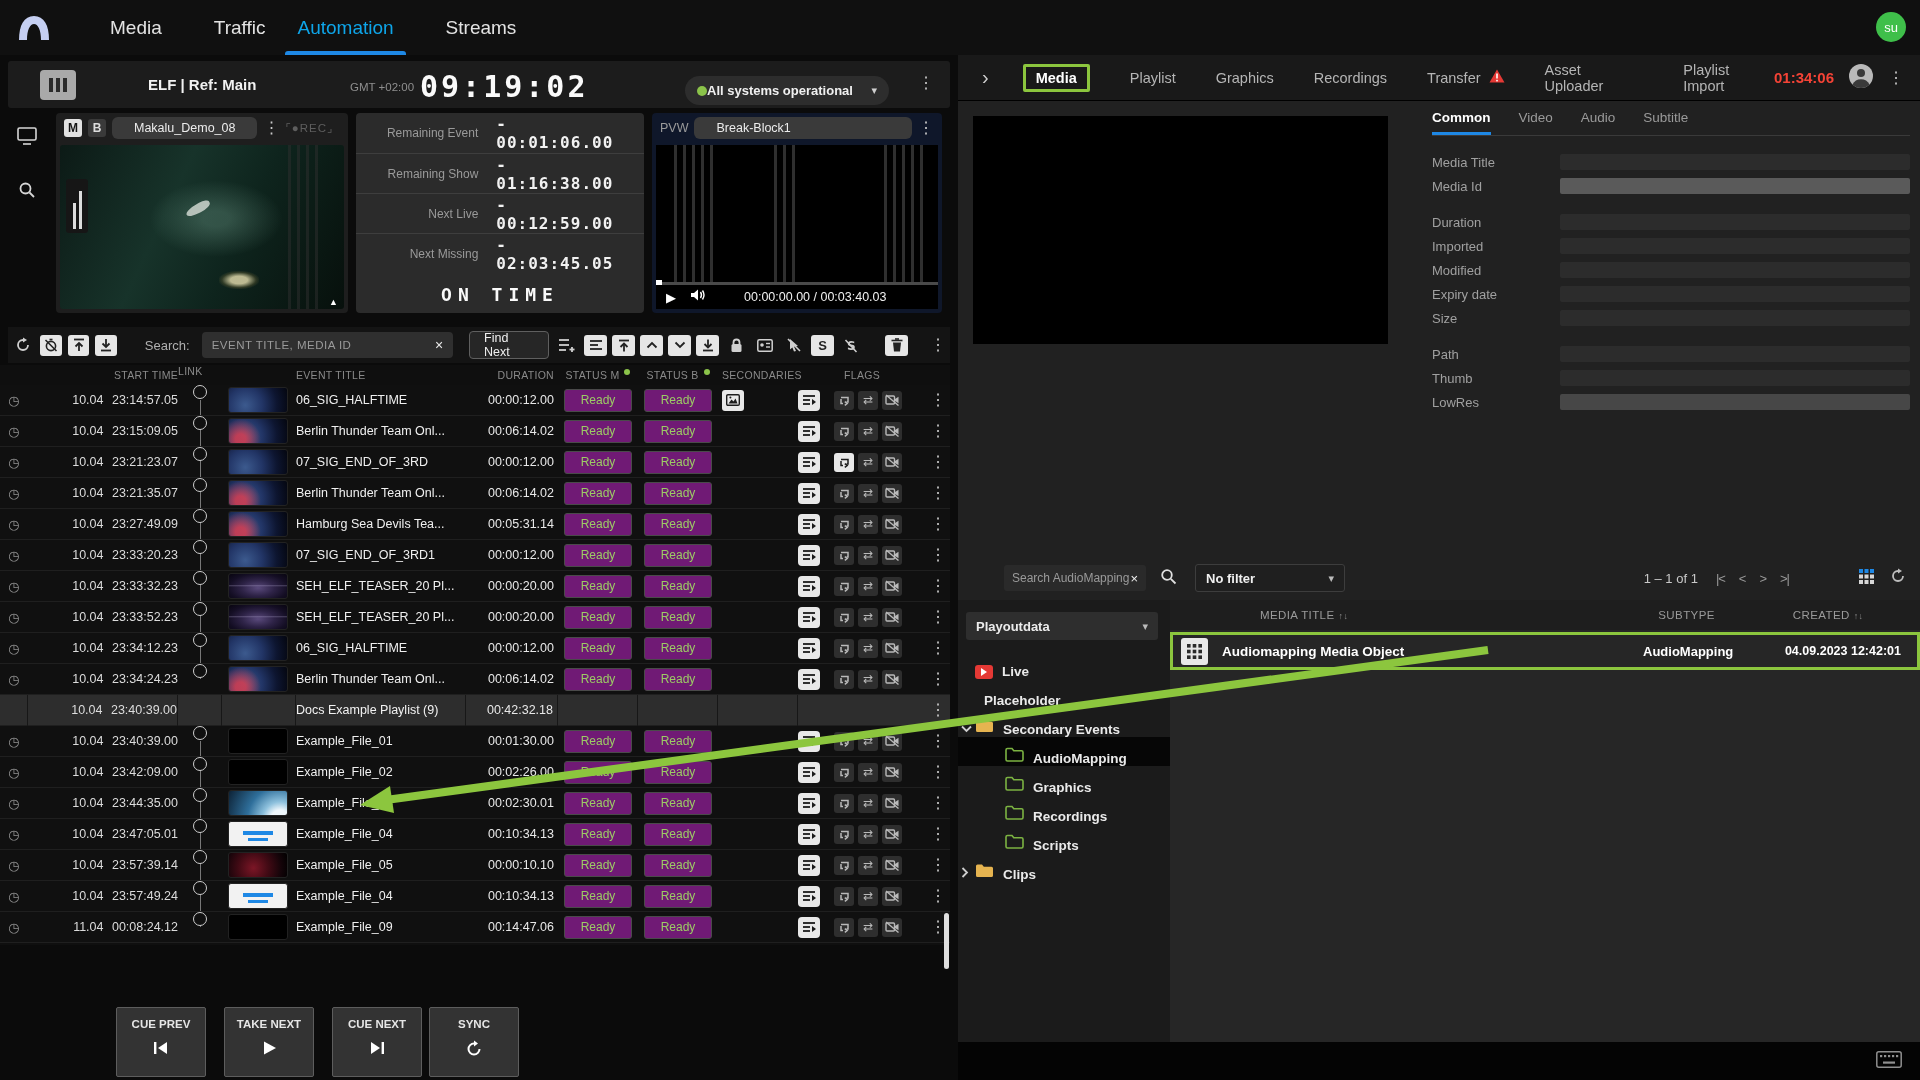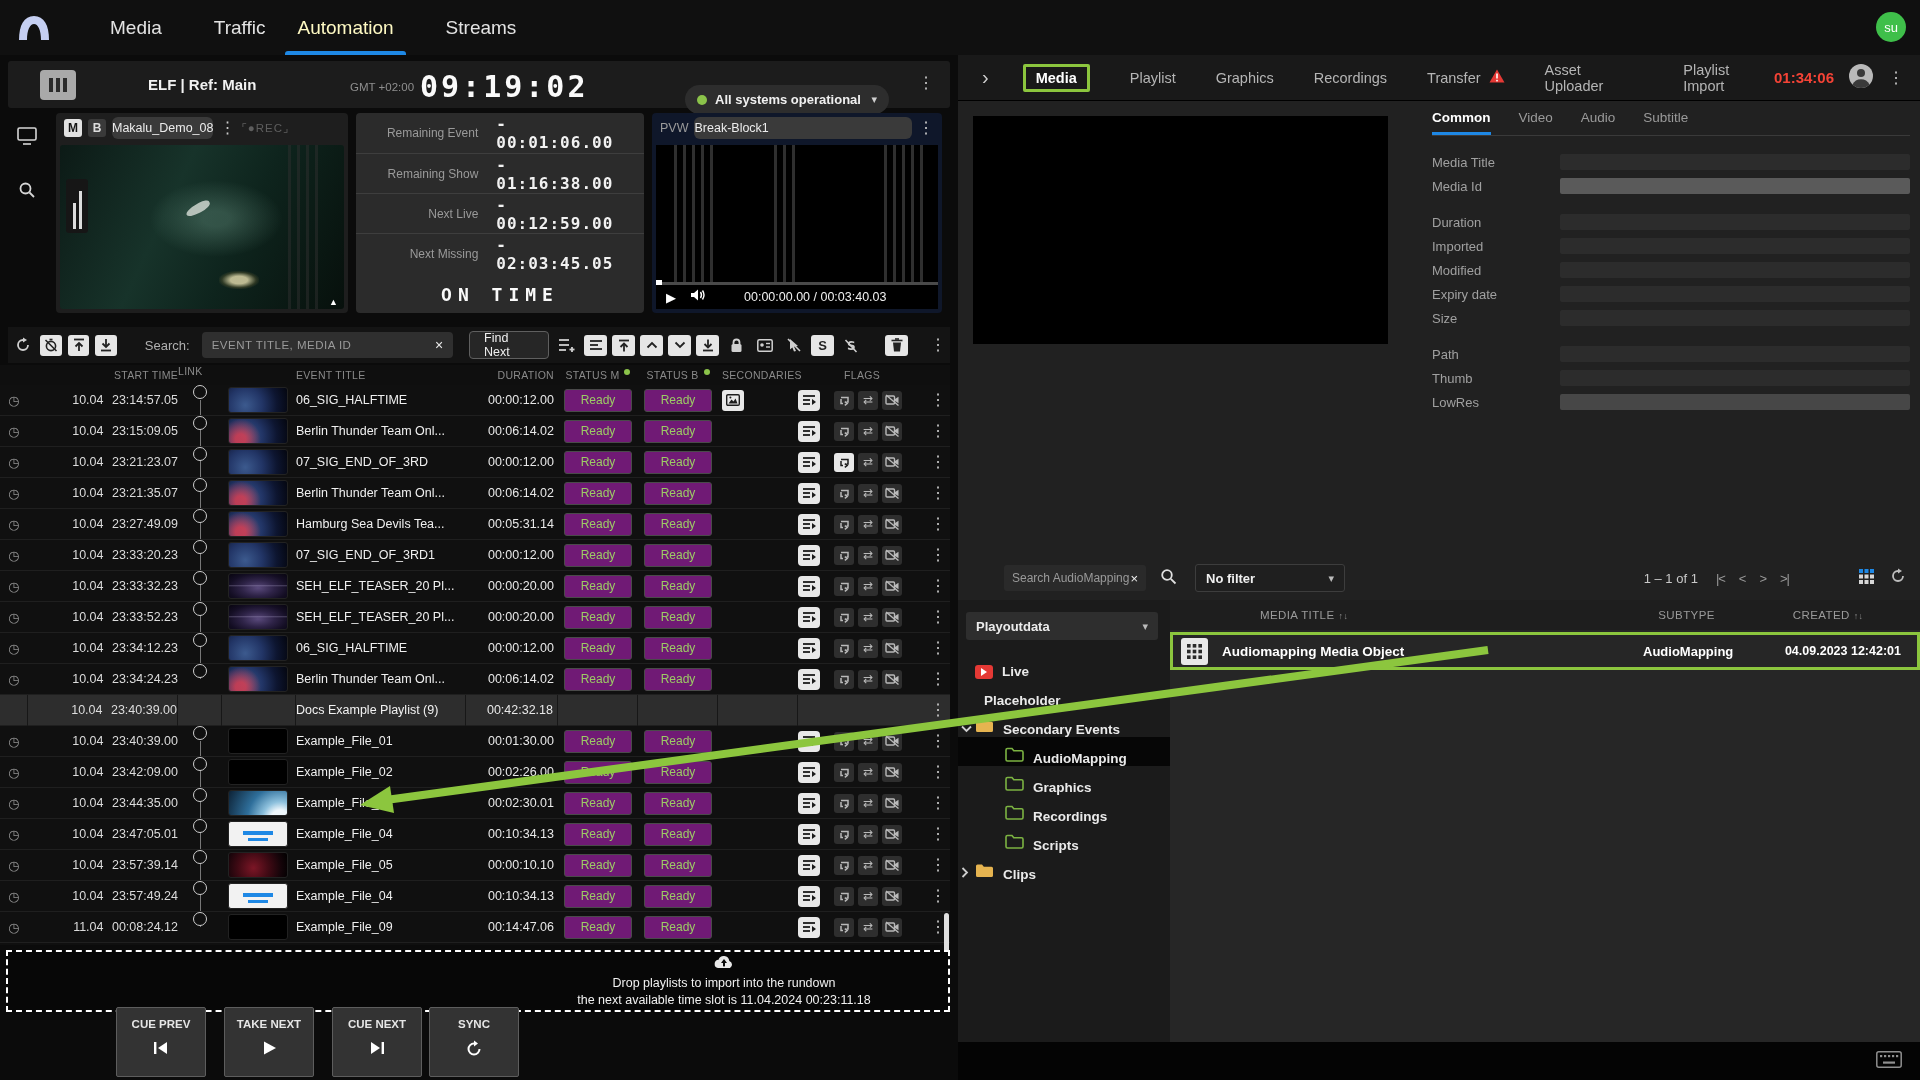--- a/index.html
+++ b/index.html
@@ -6,57 +6,57 @@
   html,body { width:1920px; height:1080px; background:#000; overflow:hidden;
               font-family:"Liberation Sans", sans-serif; }
   #root { position:relative; width:1920px; height:1080px; background:#000; }
 
   
   #navbar { position:absolute; left:0; top:0; width:1920px; height:55px; background:#101010;
             display:flex; align-items:center; }
   #logo { margin-left:14px; width:44px; height:34px; display:flex; align-items:center; }
   .nav-tab { color:#e3e3e3; font-size:19px; margin-left:52px; height:55px; display:flex;
              align-items:center; position:relative; cursor:pointer; }
-  .nav-tab.active { color:#fef9c3;margin-left:32px; }
+  .nav-tab.active { color:#0ea5e9;margin-left:32px; }
   .nav-tab.active::after { content:""; position:absolute; left:-12px; right:-12px; bottom:0;
              height:4px; background:#1e88e5; border-radius:3px 3px 0 0; }
   #nav-avatar { position:absolute; right:14px; top:12px; width:30px; height:30px; border-radius:50%;
              background:#3fbf4a; color:#fff; font-size:13px; display:flex; align-items:center;
              justify-content:center; }
 
   
   #left-section { position:absolute; left:0; top:55px; width:958px; height:1025px; background:#0b0b0b; }
 
   #left-header { position:absolute; left:8px; top:6px; width:942px; height:47px; background:#1c1c1c;
                  border-radius:3px; }
   #grid-btn { position:absolute; left:32px; top:9px; width:36px; height:30px; background:#a9a9a9;
               border-radius:4px; display:flex; align-items:center; justify-content:center; }
   #channel-title { position:absolute; left:140px; top:15px; color:#f2f2f2; font-size:15px; font-weight:bold; }
   #gmt { position:absolute; left:342px; top:20px; color:#8f8f8f; font-size:11.5px; }
   .seg { font-family:"DejaVu Sans Mono", monospace; font-weight:bold; }
   #clock { position:absolute; left:412px; top:8px; color:#fafafa; font-size:30px; letter-spacing:3px; }
-  #status-pill { position:absolute; left:677px; top:24px; width:204px; height:29px; background:#2d2d2d;
-                 border-radius:15px; display:flex; align-items:center; padding:0 12px; gap:8px; }
+  #status-pill { position:absolute; left:677px; top:15px; width:204px; height:29px; background:#2d2d2d;
+                 border-radius:15px; display:flex; align-items:center; padding:0 12px; gap:0; }
   #status-dot { width:10px; height:10px; border-radius:50%; background:#8bc34a; }
   #status-pill span.lbl { color:#f0f0f0; font-size:13px; font-weight:bold; }
   .kebab { color:#c9c9c9; font-size:16px; line-height:1; cursor:pointer; }
   #hdr-kebab { position:absolute; left:910px; top:14px; }
 
   #left-strip { position:absolute; left:10px; top:72px; width:34px; display:flex; flex-direction:column;
                 gap:32px; align-items:center; }
 
   .panel { position:absolute; border-radius:4px; }
   #preview-panel { left:56px; top:58px; width:292px; height:200px; background:#1e1e1e; }
   .mini-hdr { height:30px; display:flex; align-items:center; padding:0 8px; gap:6px; }
   .mb-badge { width:18px; height:18px; border-radius:3px; font-size:12px; font-weight:bold;
               display:flex; align-items:center; justify-content:center; }
   .mb-m { background:#e2e2e2; color:#141414; }
   .mb-b { background:#3a3a3a; color:#dcdcdc; }
   .name-box { background:#3a3a3a; color:#ececec; font-size:12.5px; height:22px; border-radius:6px;
-              display:flex; align-items:center; padding:0 0; }
+              display:flex; align-items:center; padding:0 22px; }
   .rec { color:#5e5e5e; font-size:11.5px; letter-spacing:1px; }
   #preview-video { position:absolute; left:4px; top:32px; right:4px; bottom:4px; border-radius:3px;
      background:
        radial-gradient(ellipse at 55% 45%, rgba(130,180,160,.30) 0 6%, transparent 30%),
        linear-gradient(115deg,#0c1a16 0%, #17332a 38%, #0e241d 62%, #07100c 100%); overflow:hidden; }
   .meter { position:absolute; width:22px; height:54px; background:#161616; border-radius:3px;
            display:flex; gap:3px; align-items:flex-end; justify-content:center; padding:4px; }
   .meter i { display:block; width:3px; background:#dcdcdc; }
   #preview-video .corner-up { position:absolute; right:6px; bottom:2px; color:#fff; font-size:9px; }
   .bars { position:absolute; top:0; bottom:0;
@@ -1506,33 +1506,20 @@
                   <line x1="1" y1="1" x2="13.5" y2="11.5" stroke="#b9b9b9" stroke-width="1.4"></line>
                 </svg>
       </span>
     </span>
     <span class="col-kebab kebab t-kebab">⋮</span>
   </div>
 </div>
       <div id="scroll-thumb"></div>
     </div>
 
-    <div id="dropzone">
-      <div id="dz-content">
-        <span>
-          <svg width="22" height="16" viewBox="0 0 22 16">
-              <path d="M5 14 A4.2 4.2 0 0 1 5.5 5.7 A5.6 5.6 0 0 1 16.3 7 A3.8 3.8 0 0 1 17 14 Z" fill="#e8e8e8"></path>
-              <polygon points="11,5 14,9 8,9" fill="#070707"></polygon>
-              <rect x="10" y="8.4" width="2" height="4" fill="#070707"></rect>
-            </svg>
-        </span>
-        <div class="dz1">Drop playlists to import into the rundown</div>
-        <div class="dz2">the next available time slot is 11.04.2024 00:23:11.18</div>
-      </div>
-    </div>
 
     <div class="transport-btn" style="left:116px">
       <div class="tlabel">CUE PREV</div>
       <div class="ticon">
         <svg width="20" height="16" viewBox="0 0 20 16">
             <rect x="3" y="2" width="2.4" height="12" fill="#fff"></rect>
             <polygon points="16,2 7,8 16,14" fill="#fff"></polygon>
           </svg>
       </div>
     </div>

